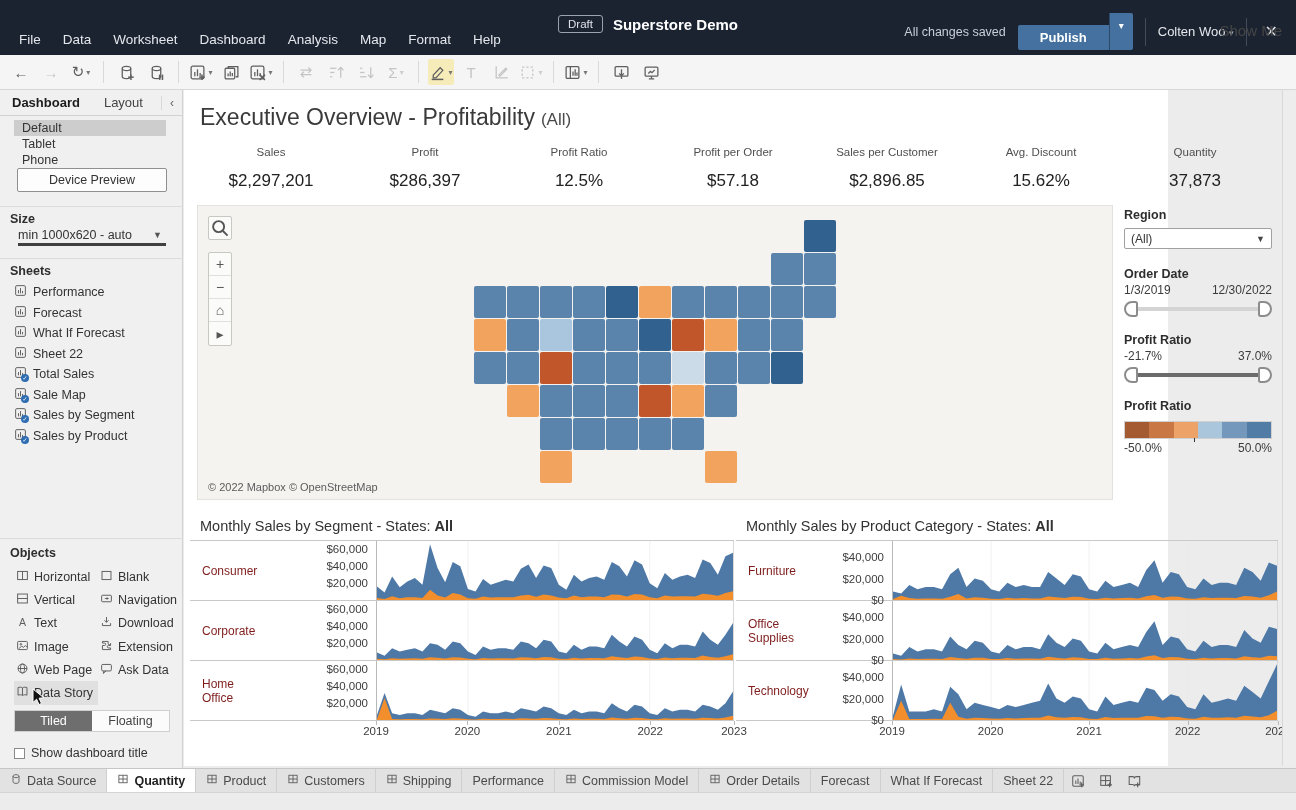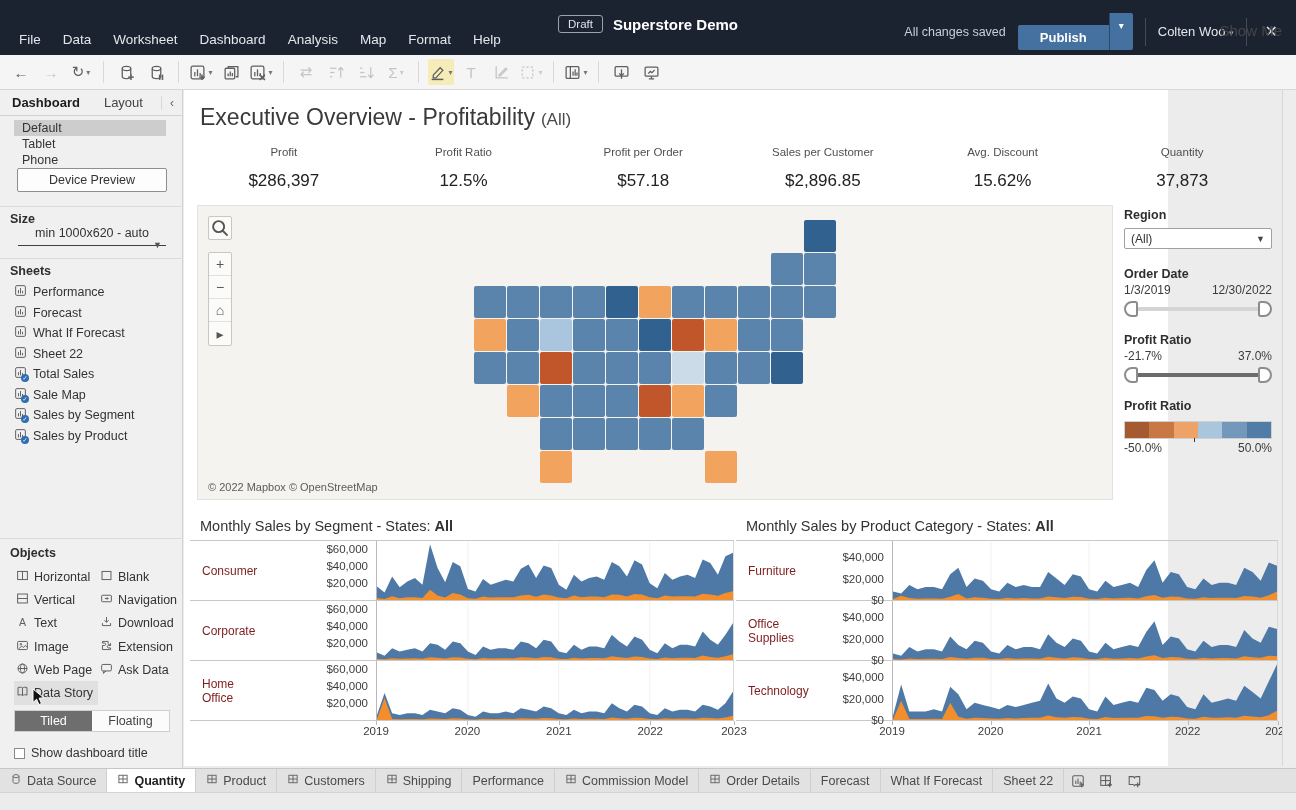--- a/index.html
+++ b/index.html
@@ -38,21 +38,21 @@
   #pane-tabs { position:absolute; left:0; top:0; width:100%; height:26px; border-bottom:1px solid #d2d2d2; display:flex; align-items:center; }
   .pane-tab { font-size:13px; padding:4px 12px; color:#444; }
   .pane-tab.active { font-weight:bold; color:#1c1c1c; }
   .collapse { margin-left:auto; color:#666; font-size:12px; padding:0 8px; border-left:1px solid #d8d8d8; }
   #devices { position:absolute; left:18px; top:30px; width:148px; }
   .device { font-size:12.5px; color:#333; height:16px; line-height:16px; padding-left:4px; }
   .device.selected { background:#cdcdcd; margin-left:-4px; padding-left:8px; }
   #device-preview { position:absolute; left:17px; top:78px; width:150px; height:24px; background:#fdfdfd; border:1px solid #8f8f8f; border-radius:2px; font-size:12.5px; color:#333; text-align:center; line-height:22px; }
   .s-hr { position:absolute; left:0; width:183px; border-top:1px solid #dcdcdc; }
   .s-label { position:absolute; left:10px; font-size:12.5px; font-weight:bold; color:#2e2e2e; }
-  #size-dd { position:absolute; left:18px; top:136px; width:148px; height:20px; border-bottom:1px solid #404040; font-size:12.5px; color:#333; display:flex; align-items:center;flex-direction:column; }
+  #size-dd { position:absolute; left:18px; top:136px; width:148px; height:20px; border-bottom:3px solid #404040; font-size:12.5px; color:#333; display:flex; align-items:center; }
   #size-dd .dd-caret { margin-left:auto; font-size:9px; color:#555; padding-right:4px; }
   #sheet-list { position:absolute; left:14px; top:192px; width:160px; }
   .sheet-item { display:flex; align-items:center; gap:6px; height:20.5px; font-size:12.5px; color:#333; position:relative; }
   .sheet-item svg { width:13px; height:13px; }
   .badge { position:absolute; left:7px; top:10px; width:8px; height:8px; background:#2f6db3; border-radius:50%; color:#fff; font-size:6px; line-height:8px; text-align:center; }
   #objects-grid { position:absolute; left:14px; top:475px; width:164px; display:grid; grid-template-columns:84px 80px; }
   .obj { display:flex; align-items:center; gap:5px; height:23.3px; font-size:12.5px; color:#333; padding-left:2px; }
   .obj svg { width:13px; height:13px; flex:none; }
   .obj.hl { background:#e0e0e0; }
   #tf-toggle { position:absolute; left:14px; top:620px; width:156px; height:22px; display:flex; border:1px solid #cfcfcf; }
@@ -492,20 +492,24 @@
     <svg id="cursor" viewBox="0 0 13 18">
         <path d="M1 1 L1 14.5 L4.6 11.2 L7 16.6 L9.5 15.4 L7.1 10.2 L11.8 9.8 Z" fill="#111" stroke="#fff" stroke-width="1"></path>
       </svg>
   </aside>
 
   <main id="dashboard">
     <div id="dash-title">
       <span>Executive Overview - Profitability</span><span class="suffix">(All)</span>
     </div>
     <div id="kpis">
+        <div class="kpi">
+          <div class="kl">Sales</div>
+          <div class="kv">$2,297,201</div>
+        </div>
         <div class="kpi">
           <div class="kl">Profit</div>
           <div class="kv">$286,397</div>
         </div>
         <div class="kpi">
           <div class="kl">Profit Ratio</div>
           <div class="kv">12.5%</div>
         </div>
         <div class="kpi">
           <div class="kl">Profit per Order</div>

